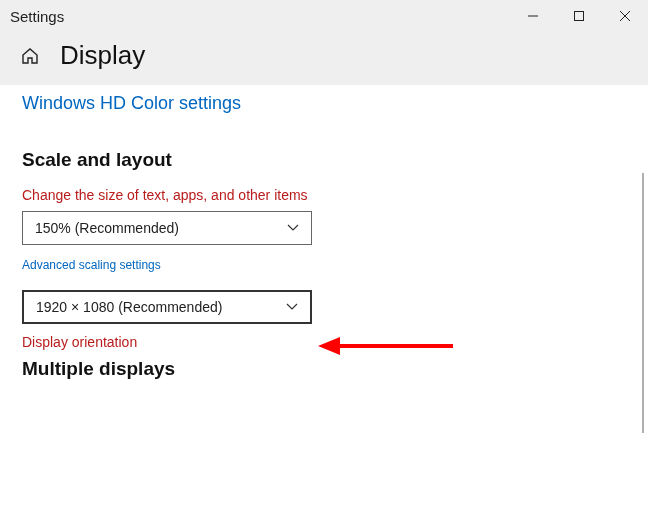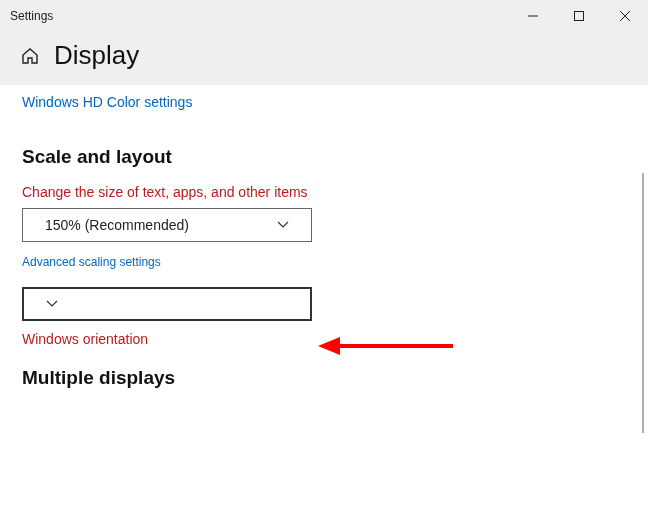--- a/index.html
+++ b/index.html
@@ -1,29 +1,29 @@
 <!DOCTYPE html>
 <html><head>
 <meta charset="utf-8">
 <style>
   * { box-sizing: border-box; margin: 0; padding: 0; font-family: "Segoe UI", Tahoma, sans-serif; }
   body { width: 648px; height: 520px; background: #fff; overflow: hidden; position: relative; }
   .titlebar { height: 32px; display: flex; align-items: center; justify-content: space-between; background: #efefef; padding-left: 10px; }
-  .titlebar-left { font-size: 12px; color: #222; }
+  .titlebar-left { font-size: 15px; color: #222; }
   .titlebar-right { display: flex; }
   .win-btn { width: 46px; height: 32px; display: flex; align-items: center; justify-content: center; color: #222; }
   .win-btn svg { display: block; }
-  .header { background: #efefef; padding: 8px 20px 14px 20px; display: flex; align-items: center; gap: 14px; }
+  .header { background: #efefef; padding: 8px 20px 14px 20px; display: flex; align-items: center; gap: 20px; }
   .home-icon svg { display: block; }
   .page-title { font-size: 26px; font-weight: 400; color: #111; }
   .content { padding: 8px 22px 0 22px; position: relative; }
-  .link { color: #0067c0; font-size: 14px; cursor: pointer; margin-bottom: 16px; display: inline-block; }
-  .section-h { font-size: 19px; font-weight: 600; color: #111; margin-top: 20px; margin-bottom: 16px; }
+  .link { color: #0067c0; font-size: 18px; cursor: pointer; margin-bottom: 35px; display: inline-block; }
+  .section-h { font-size: 19px; font-weight: 600; color: #111; margin-bottom: 16px; }
   .field-label { font-size: 14px; color: #b91c1c; margin-bottom: 8px; }
-  .combo { width: 290px; height: 34px; border: 1px solid #666; display: flex; align-items: center; justify-content: space-between; padding: 0 22px; font-size: 14px; color: #222; background: #fff; margin-bottom: 10px; cursor: pointer; }
+  .combo { width: 290px; height: 34px; border: 1px solid #666; display: flex; align-items: center; justify-content: space-between; padding: 0 12px; font-size: 14px; color: #222; background: #fff; margin-bottom: 10px; cursor: pointer; }
   .combo.dark { border: 2px solid #333; }
   .chev svg { display: block; }
   .link2 { color: #0067c0; font-size: 12px; cursor: pointer; display: inline-block; margin-bottom: 18px; }
   .scrollbar { position: absolute; right: 4px; top: 173px; width: 2px; height: 260px; background: #b0b0b0; }
   .arrow { position: absolute; left: 318px; top: 334px; pointer-events: none; }
   .arrow svg { display: block; }
 </style>
 </head>
 <body>
 
@@ -69,28 +69,29 @@
     <span class="chev">
       <svg width="12" height="8" viewBox="0 0 12 8">
           <polyline points="1,1 6,6 11,1" fill="none" stroke="#333" stroke-width="1.2"></polyline>
         </svg>
     </span>
   </div>
 
   <span class="link2">Advanced scaling settings</span>
 
   <div class="combo dark">
+    <span>1920 × 1080 (Recommended)</span>
     <span class="chev">
       <svg width="12" height="8" viewBox="0 0 12 8">
           <polyline points="1,1 6,6 11,1" fill="none" stroke="#333" stroke-width="1.2"></polyline>
         </svg>
     </span>
   </div>
 
-  <div class="field-label" style="margin-top:10px">Windows orientation</div>
+  <div class="field-label" style="margin-top:10px">Display orientation</div>
 
   <div class="section-h" style="">Multiple displays</div>
 
 </div>
 
 <div class="scrollbar"></div>
 
 <div class="arrow">
   <svg width="140" height="24" viewBox="0 0 140 24">
     <line x1="135" y1="12" x2="18" y2="12" stroke="#ff0000" stroke-width="4"></line>

